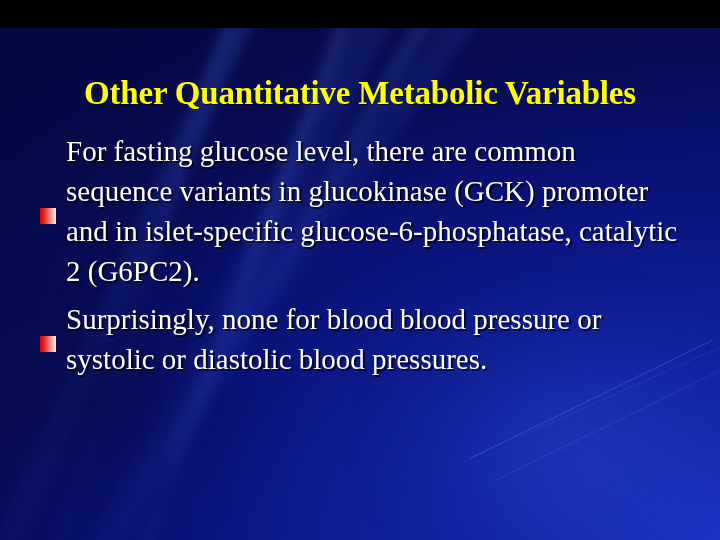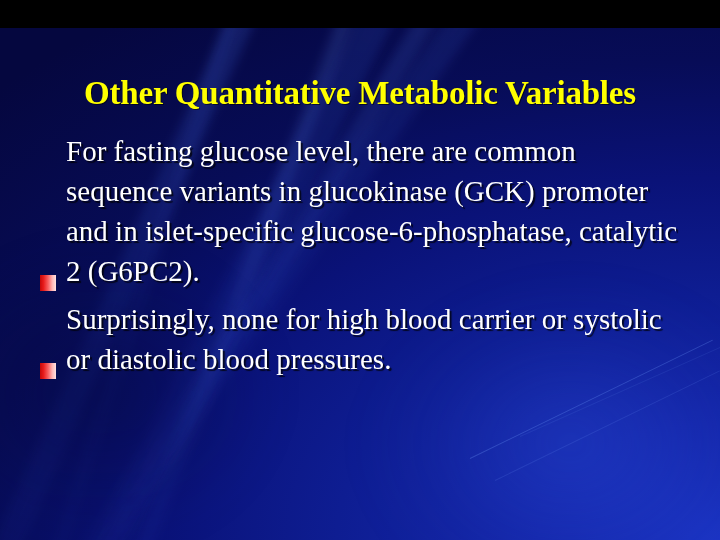--- a/index.html
+++ b/index.html
@@ -91,21 +91,21 @@
 
   .bullets {
     position: absolute;
     left: 40px;
     top: 103px;
     width: 650px;
   }
 
   .bullet-item {
     display: flex;
-    align-items: flex-end;
+    align-items: center;
     margin-bottom: 8px;
   }
 
   .bullet-marker {
     flex: 0 0 auto;
     width: 16px;
     height: 16px;
     margin-top: 9px;
     margin-right: 10px;
     background: linear-gradient(to right, #c40808 0%, #e81c1c 22%, #f86060 50%, #ffb8b8 78%, #ffe2e2 100%);
@@ -149,18 +149,18 @@
     <div class="bullets">
 
       <div class="bullet-item">
         <span class="bullet-marker"></span>
         <span class="bullet-text">For fasting glucose level, there are common sequence variants in glucokinase (GCK) promoter and in islet-specific glucose-6-phosphatase, catalytic 2 (G6PC2).</span>
       </div>
 
 
       <div class="bullet-item">
         <span class="bullet-marker"></span>
-        <span class="bullet-text">Surprisingly, none for high blood carrier or systolic or diastolic blood pressures.</span>
+        <span class="bullet-text">Surprisingly, none for blood blood pressure or systolic or diastolic blood pressures.</span>
       </div>
 
     </div>
   </div>
 </div>
 
 </body></html>

